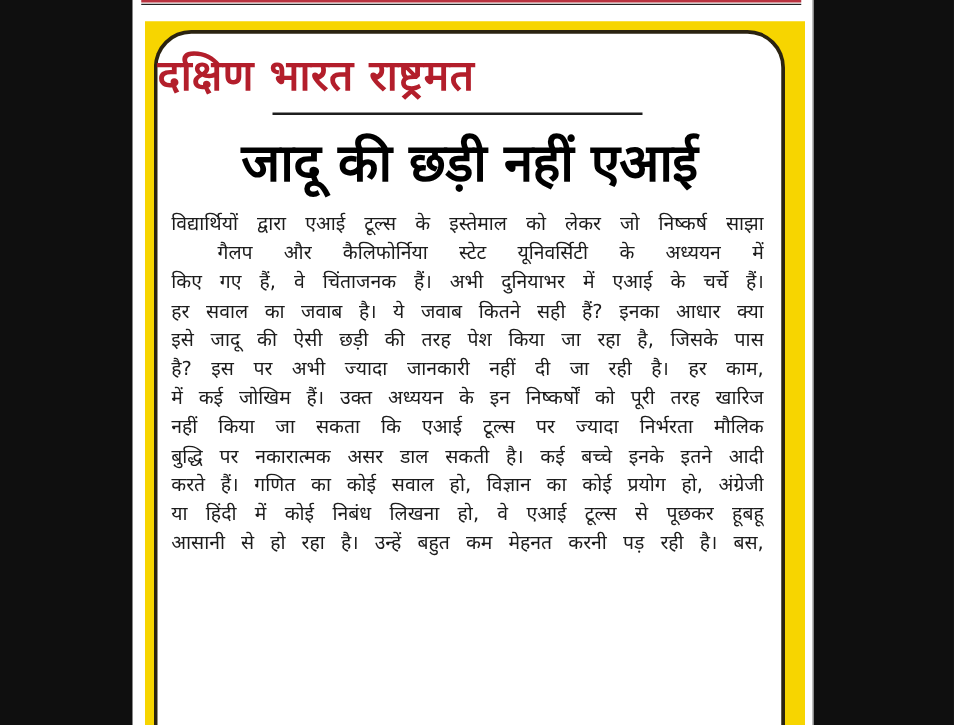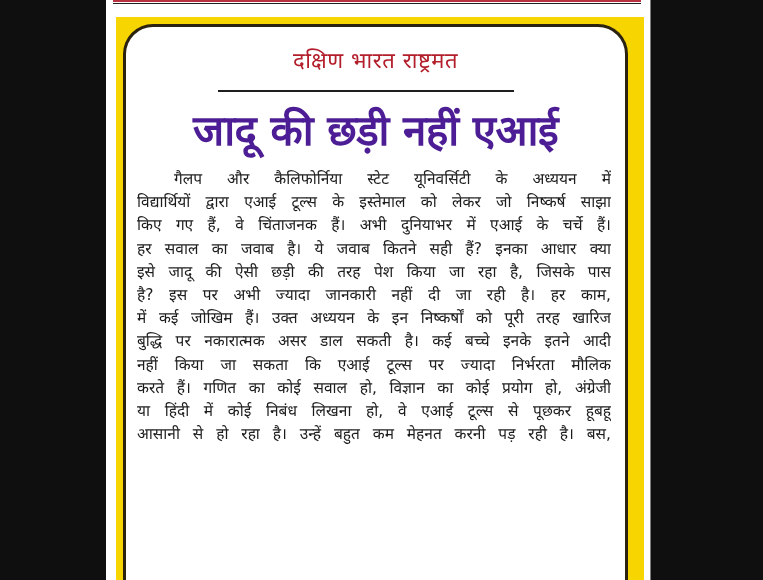--- a/index.html
+++ b/index.html
@@ -65,43 +65,43 @@
       background: #ffffff;
       border: 3px solid #2b2310;
       border-radius: 30px 30px 0 0;
       border-bottom: none;
     }
     .masthead {
       position: absolute;
       left: 0;
       top: 12px;
       width: 100%;
-      text-align: center;
+      text-align: left;
       color: #b31e2b;
       font-family: "DejaVu Sans", sans-serif;
-      font-weight: normal;
-      font-size: 22px;
+      font-weight: bold;
+      font-size: 34px;
       line-height: 44px;
       letter-spacing: 0.5px;
     }
     .masthead-rule {
       position: absolute;
       left: 92px;
       top: 63px;
       width: 296px;
       height: 2px;
       background: #1e1e1e;
     }
     .headline {
       position: absolute;
       left: 0;
       top: 74px;
       width: 100%;
       text-align: center;
-      color: #4c1d95;
+      color: #000000;
       font-family: "DejaVu Sans", sans-serif;
       font-weight: bold;
       font-size: 42px;
       line-height: 60px;
       letter-spacing: -0.5px;
     }
     .body {
       position: absolute;
       left: 11px;
       top: 141px;
@@ -133,29 +133,29 @@
     <div class="rule-black"></div>
 
     <div class="yellow-frame"></div>
 
     <div class="card">
       <div class="masthead">दक्षिण भारत राष्ट्रमत</div>
       <div class="masthead-rule"></div>
       <div class="headline">जादू की छड़ी नहीं एआई</div>
 
       <div class="body">
+        <span class="line">विद्यार्थियों द्वारा एआई टूल्स के इस्तेमाल को लेकर जो निष्कर्ष साझा</span>
         <span class="line indent">गैलप और कैलिफोर्निया स्टेट यूनिवर्सिटी के अध्ययन में</span>
-        <span class="line">विद्यार्थियों द्वारा एआई टूल्स के इस्तेमाल को लेकर जो निष्कर्ष साझा</span>
         <span class="line">किए गए हैं, वे चिंताजनक हैं। अभी दुनियाभर में एआई के चर्चे हैं।</span>
         <span class="line">हर सवाल का जवाब है। ये जवाब कितने सही हैं? इनका आधार क्या</span>
         <span class="line">इसे जादू की ऐसी छड़ी की तरह पेश किया जा रहा है, जिसके पास</span>
         <span class="line">है? इस पर अभी ज्यादा जानकारी नहीं दी जा रही है। हर काम,</span>
         <span class="line">में कई जोखिम हैं। उक्त अध्ययन के इन निष्कर्षों को पूरी तरह खारिज</span>
+        <span class="line">नहीं किया जा सकता कि एआई टूल्स पर ज्यादा निर्भरता मौलिक</span>
         <span class="line">बुद्धि पर नकारात्मक असर डाल सकती है। कई बच्चे इनके इतने आदी</span>
-        <span class="line">नहीं किया जा सकता कि एआई टूल्स पर ज्यादा निर्भरता मौलिक</span>
         <span class="line">करते हैं। गणित का कोई सवाल हो, विज्ञान का कोई प्रयोग हो, अंग्रेजी</span>
         <span class="line">या हिंदी में कोई निबंध लिखना हो, वे एआई टूल्स से पूछकर हूबहू</span>
         <span class="line">आसानी से हो रहा है। उन्हें बहुत कम मेहनत करनी पड़ रही है। बस,</span>
       </div>
     </div>
   </div>
   <div class="page-edge"></div>
 </div>
 
 </body></html>

